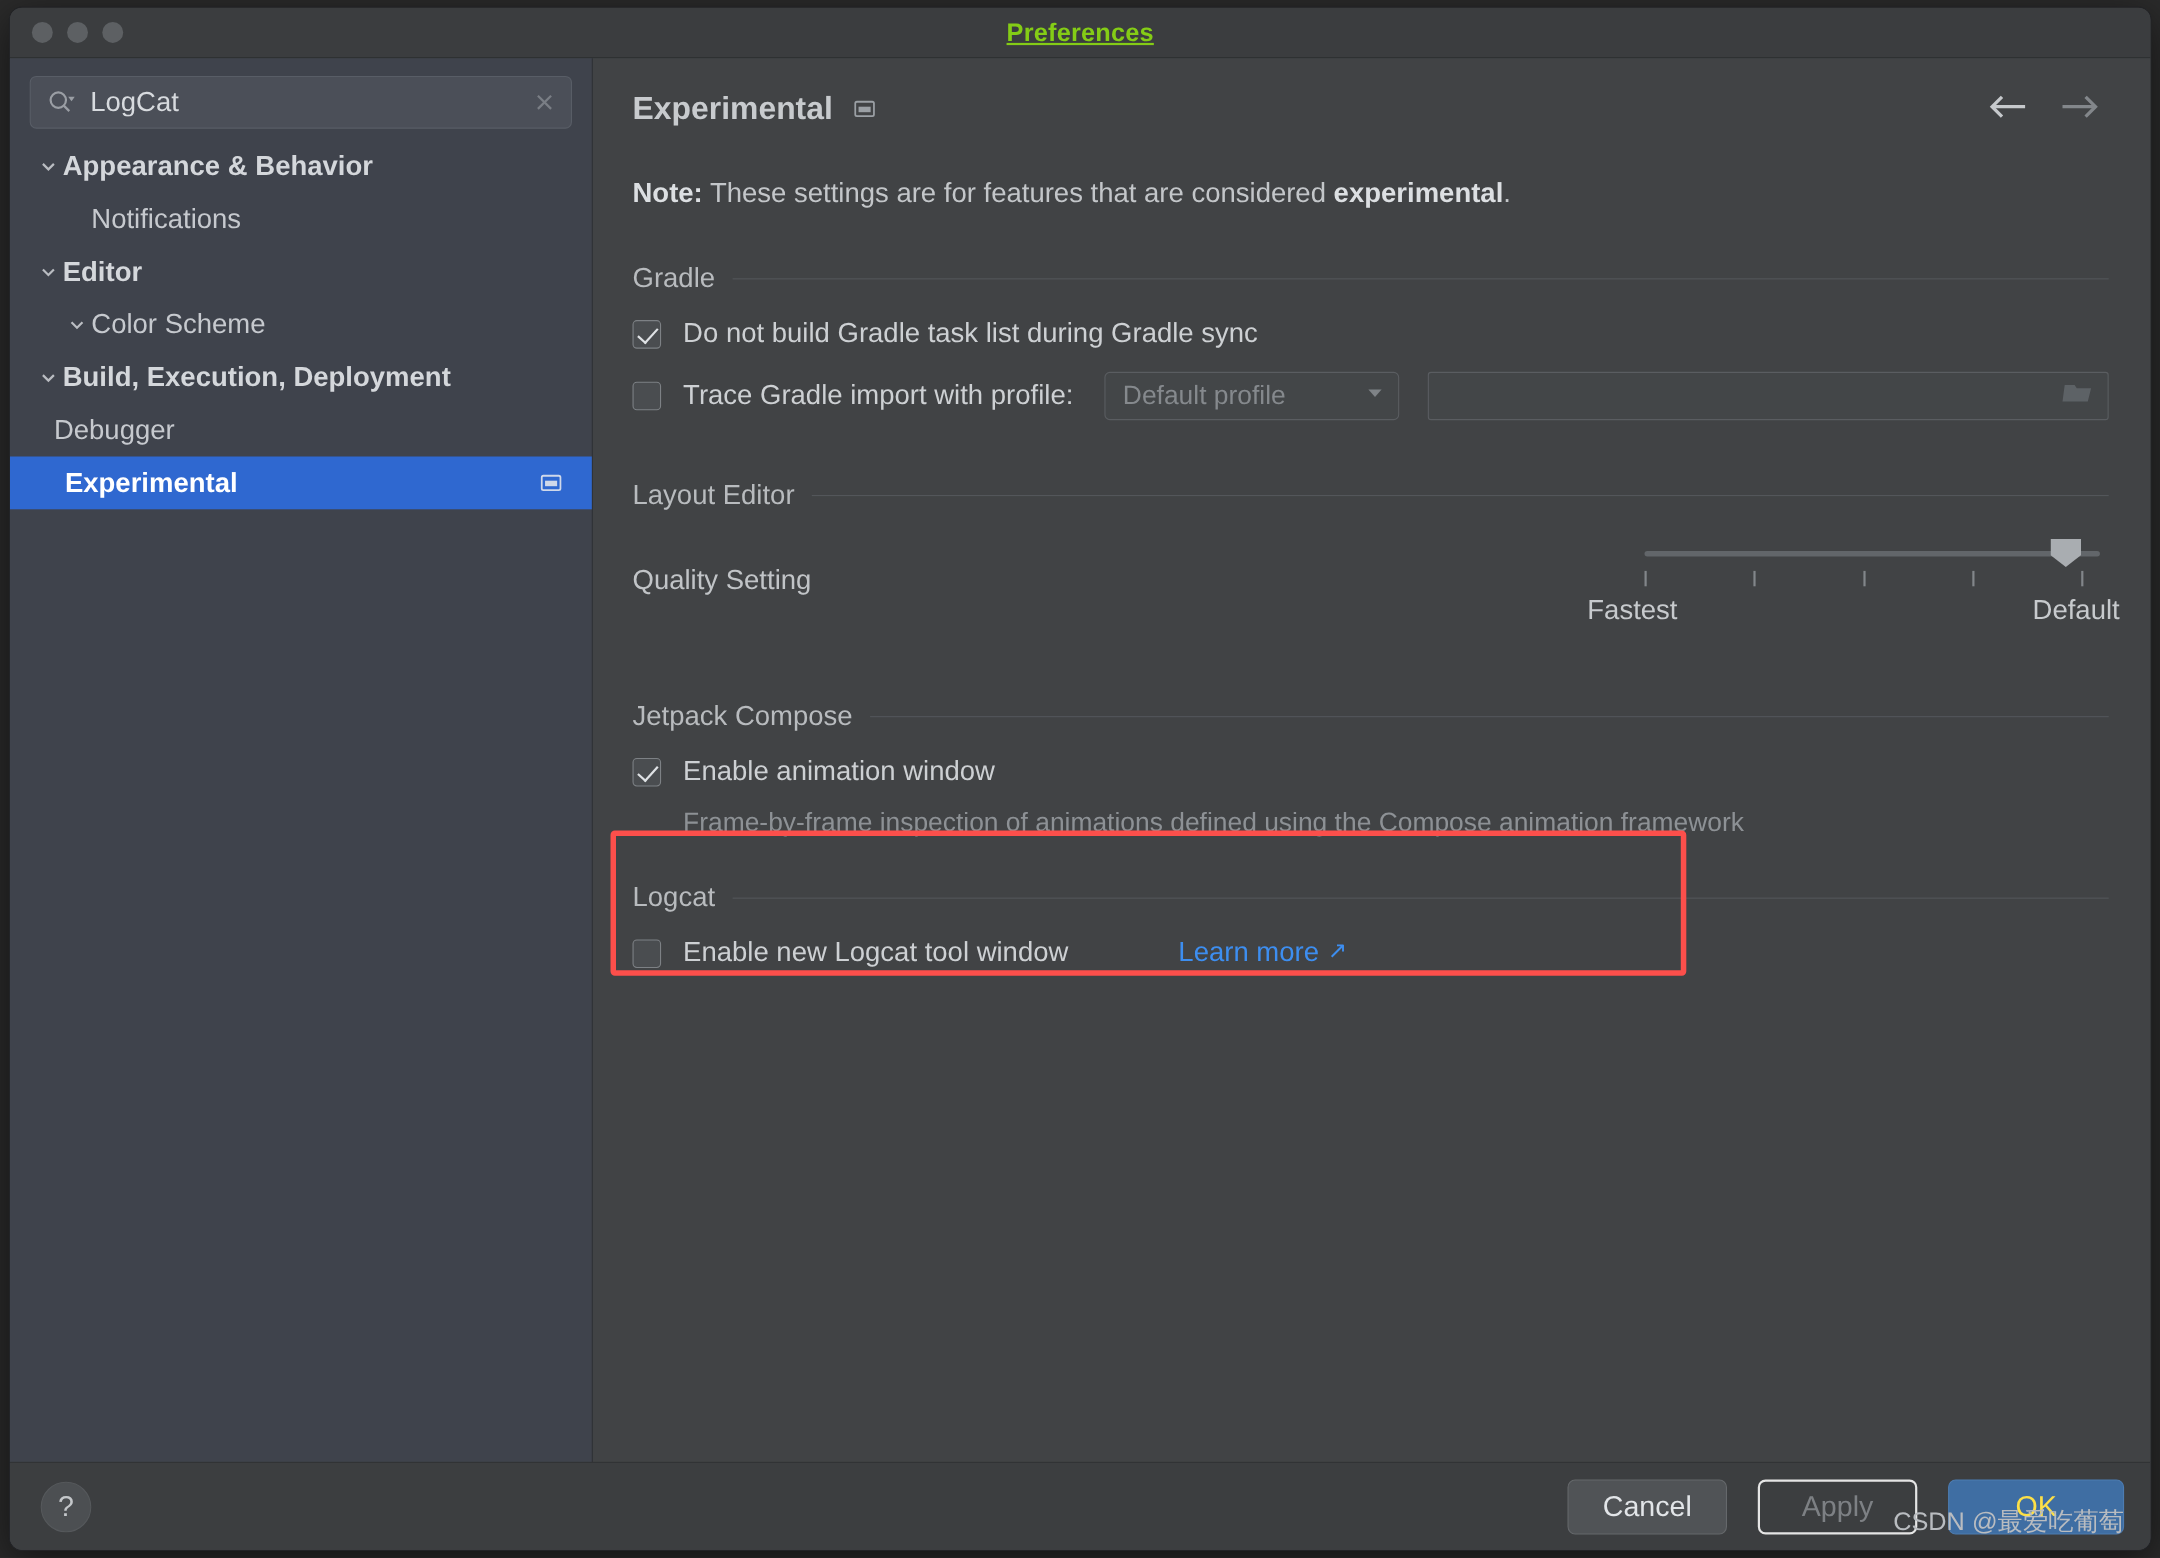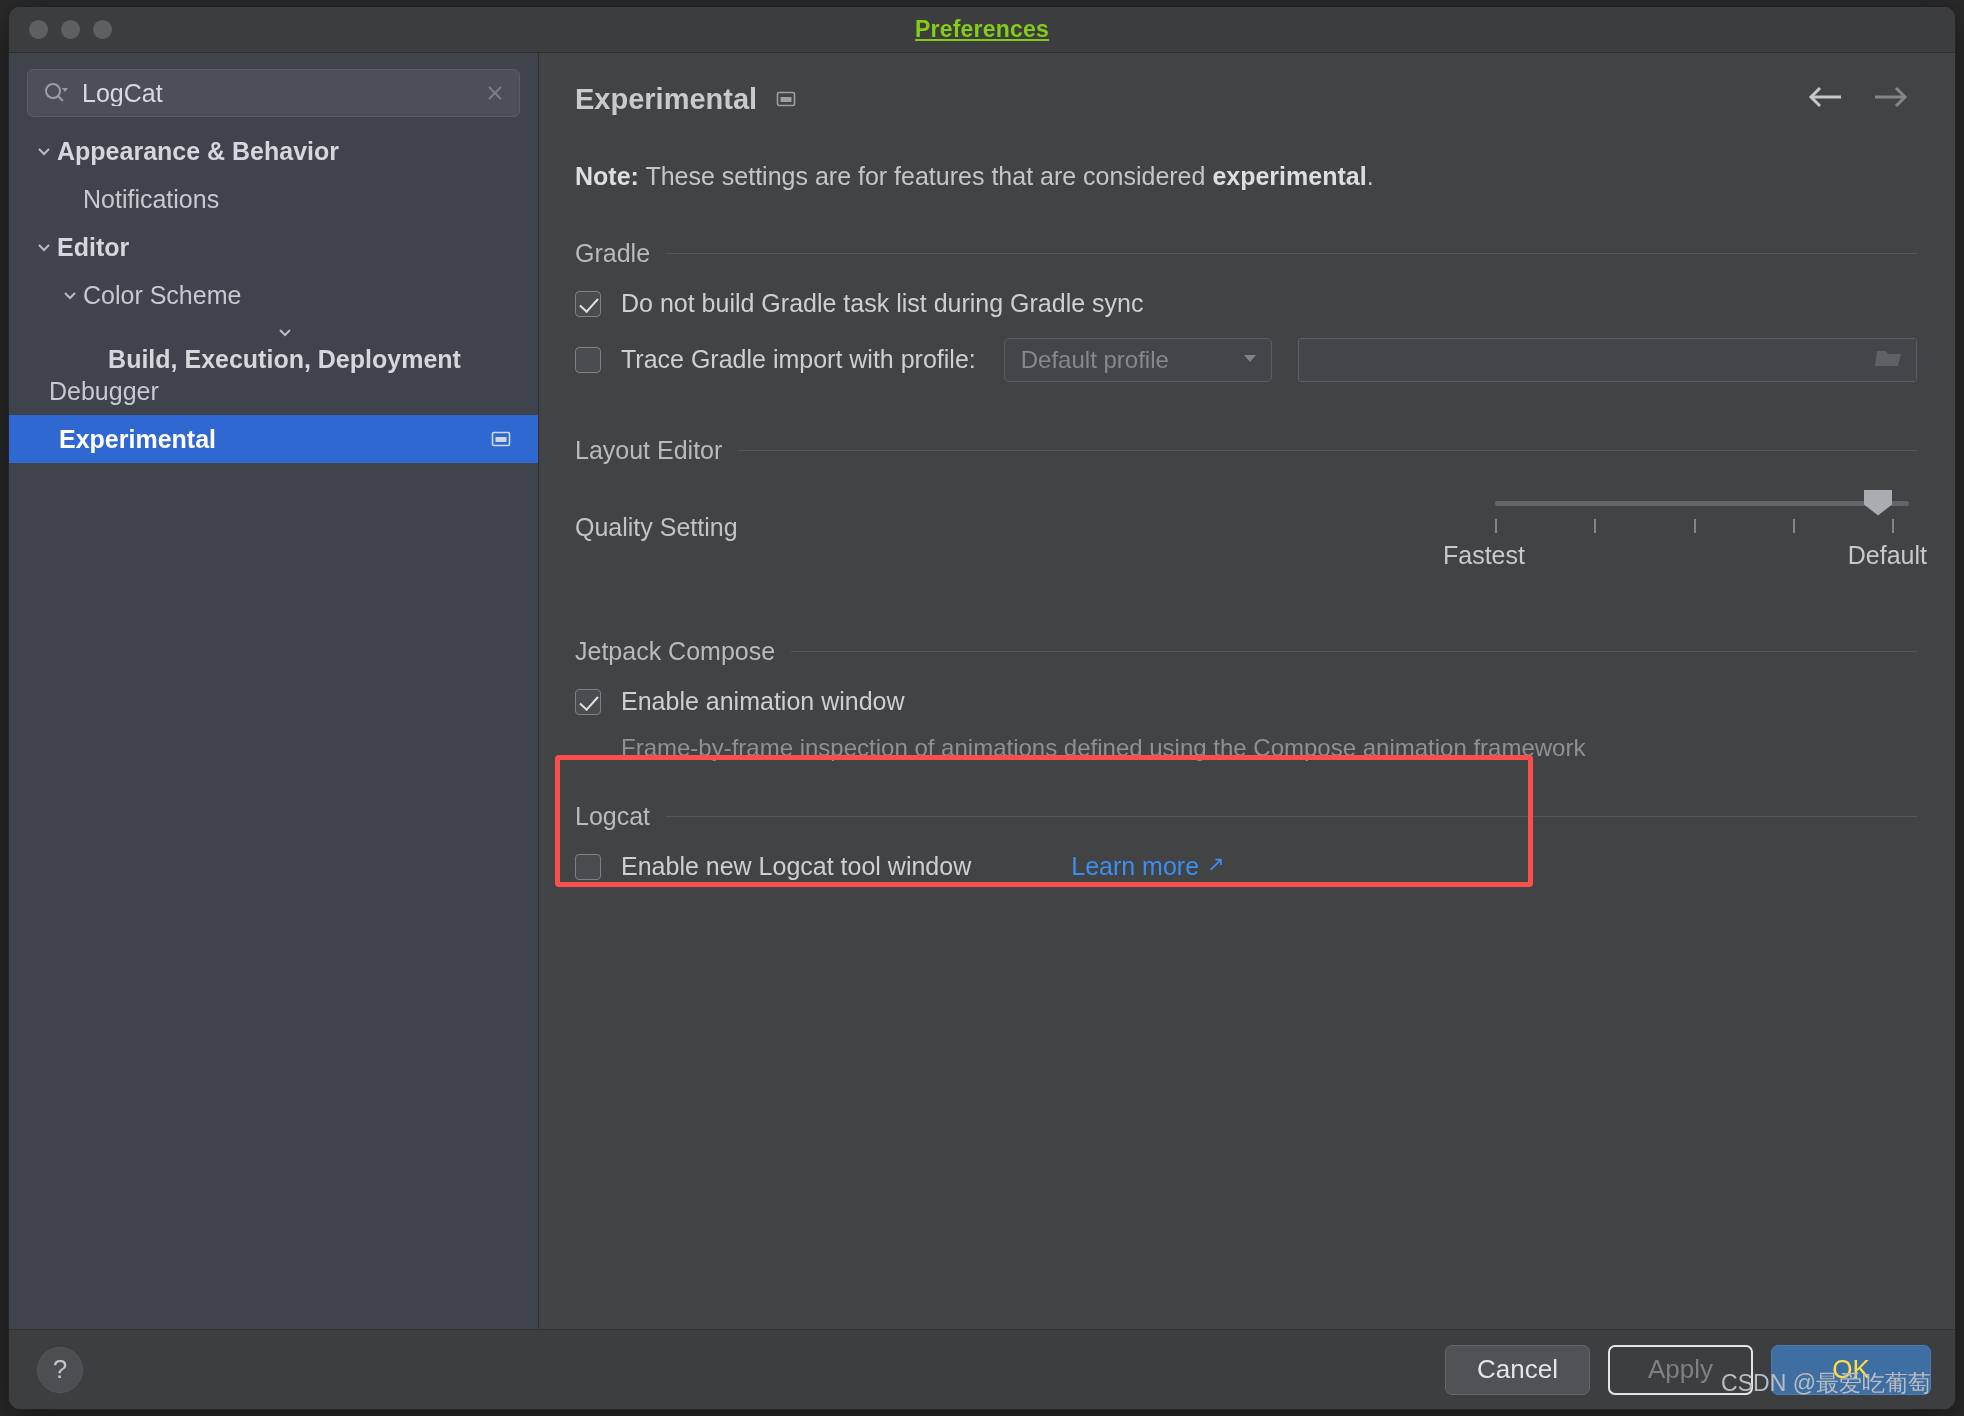--- a/index.html
+++ b/index.html
@@ -306,21 +306,21 @@
     background: #4c4f52;
     border: 1px solid #55585b;
     color: #c4c7ca;
     font-size: 26px;
     display: flex; align-items: center; justify-content: center;
   }
   .footer-buttons {
     margin-left: auto;
     display: flex;
     align-items: center;
-    gap: 18px;
+    gap: 28px;
   }
   .btn {
     height: 50px;
     min-width: 145px;
     border-radius: 7px;
     font-size: 26px;
     display: flex; align-items: center; justify-content: center;
     padding: 0 26px;
   }
   .btn-cancel { background: #505356; border: 1px solid #65686b; color: #e2e5e8; }
@@ -397,21 +397,21 @@
         <div class="tree-row" style="padding-left:48px;">
           <span class="chev">
             <svg width="20" height="20" viewBox="0 0 20 20">
                 <polyline points="5,8 10,13 15,8" fill="none" stroke="#b9bcc1" stroke-width="2"></polyline>
               </svg>
           </span>
           <span class="tree-label">Color Scheme</span>
         </div>
 
 
-        <div class="tree-row" style="padding-left:22px;flex-direction:column;">
+        <div class="tree-row" style="padding-left:22px;">
           <span class="chev">
             <svg width="20" height="20" viewBox="0 0 20 20">
                 <polyline points="5,8 10,13 15,8" fill="none" stroke="#b9bcc1" stroke-width="2"></polyline>
               </svg>
           </span>
           <span class="tree-label bold">Build, Execution, Deployment</span>
         </div>
 
         <div class="tree-row" style="padding-left:40px;">
           <span class="tree-label">Debugger</span>

